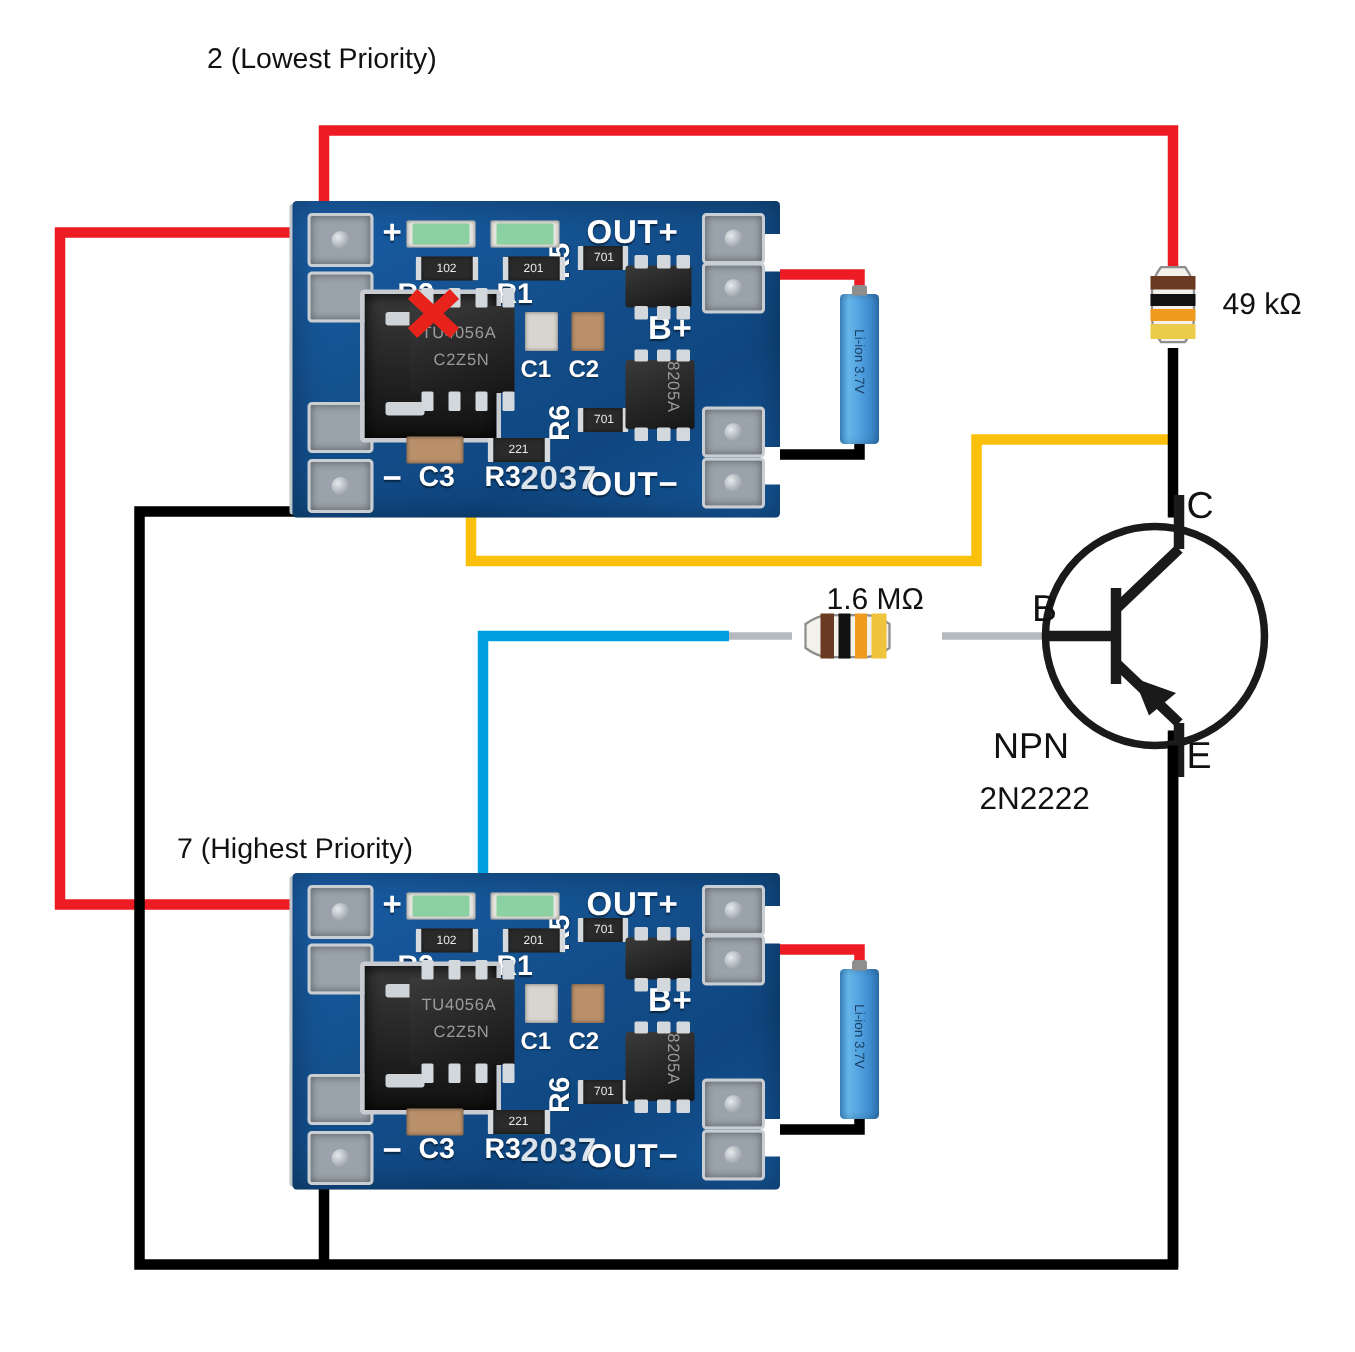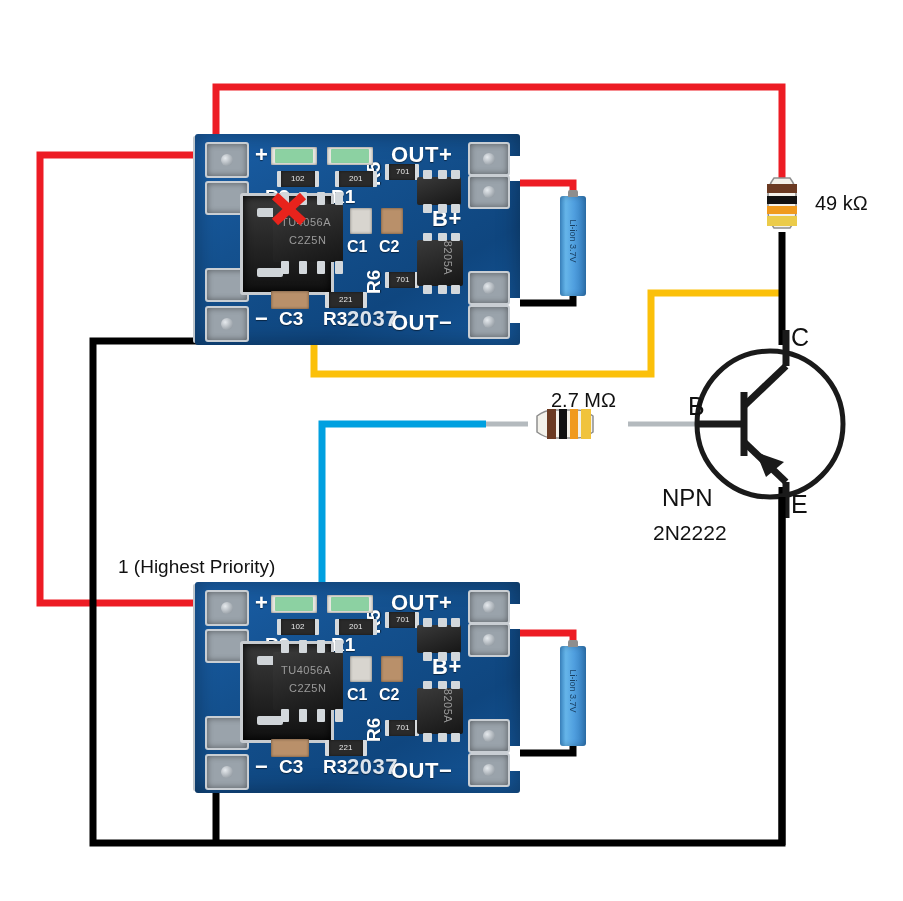--- a/index.html
+++ b/index.html
@@ -218,22 +218,23 @@
     <line x1="744" y1="406" x2="786" y2="366" stroke="#1a1a1a" stroke-width="7"></line>
     <line x1="786" y1="366" x2="786" y2="330" stroke="#1a1a1a" stroke-width="7"></line>
 
     <line x1="744" y1="442" x2="786" y2="482" stroke="#1a1a1a" stroke-width="7"></line>
     <line x1="786" y1="482" x2="786" y2="518" stroke="#1a1a1a" stroke-width="7"></line>
     <polygon points="756,452 784,462 766,477" fill="#1a1a1a"></polygon>
 
     <line x1="782" y1="497" x2="782" y2="845" stroke="#000000" stroke-width="7"></line>
   </svg>
 
-
-  <div class="label priority-label" style="left:118px; top:556px;">1 (Highest Priority)</div>
+  <div class="label priority-label" style="left:138px; top:29px;">2 (Lowest Priority)</div>
+
+  <div class="label priority-label" style="left:118px; top:556px;">7 (Highest Priority)</div>
 
   <div class="board" style="left:160px; top:134px;">
     <div class="board-left-edge"></div>
     <div class="board-body">
       <div class="notch top"></div>
       <div class="notch bot"></div>
 
       <div class="pad" style="left:10px; top:8px; width:40px; height:32px;"></div>
       <div class="pad nohole" style="left:10px; top:47px; width:40px; height:30px;"></div>
       <div class="pad nohole" style="left:10px; top:134px; width:40px; height:30px;"></div>
@@ -443,21 +444,21 @@
   </svg>
   <div class="label value-label" style="left:815px; top:192px;">49 kΩ</div>
 
   <svg style="position:absolute; left:527px; top:403px; width:76px; height:42px;" viewBox="0 0 76 42">
     <path d="M10,13 Q18,7 26,7 L50,7 Q58,7 66,13 L66,29 Q58,35 50,35 L26,35 Q18,35 10,29 Z" fill="#f3f1ea" stroke="#8e8e8e" stroke-width="1.5"></path>
     <rect x="20" y="6" width="9" height="30" fill="#6b3a22"></rect>
     <rect x="32" y="6" width="8" height="30" fill="#111111"></rect>
     <rect x="43" y="6" width="8" height="30" fill="#F09A1E"></rect>
     <rect x="54" y="6" width="10" height="30" fill="#F0C33C"></rect>
   </svg>
-  <div class="label value-label" style="left:551px; top:389px;">2.7 MΩ</div>
+  <div class="label value-label" style="left:551px; top:389px;">1.6 MΩ</div>
 
   <div class="label pin-label" style="left:791px; top:323px;">C</div>
   <div class="label pin-label" style="left:688px; top:392px;">B</div>
   <div class="label pin-label" style="left:791px; top:490px;">E</div>
 
   <div class="label dev-label" style="left:662px; top:484px;">NPN</div>
   <div class="label dev-sublabel" style="left:653px; top:521px;">2N2222</div>
 
 </div>
 

